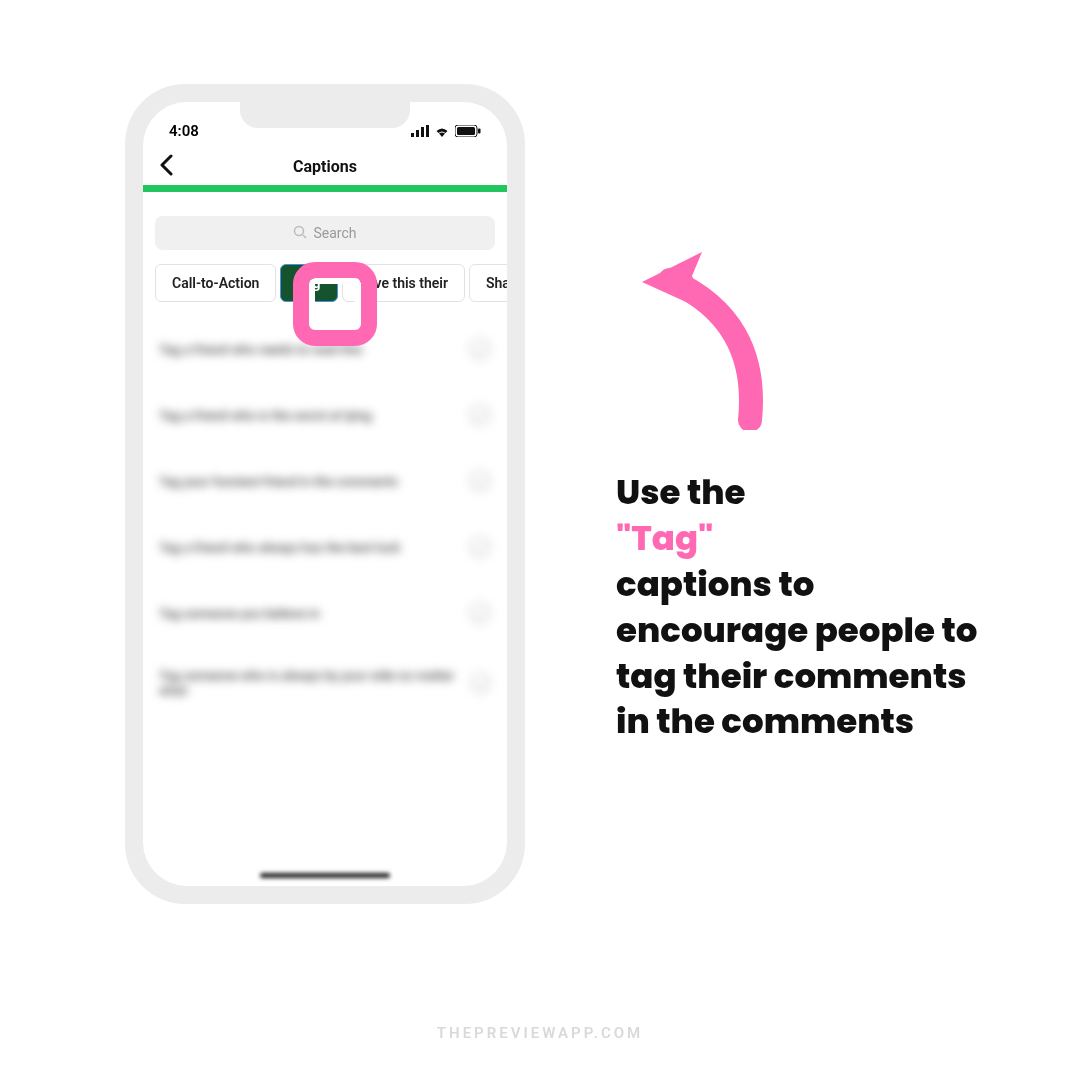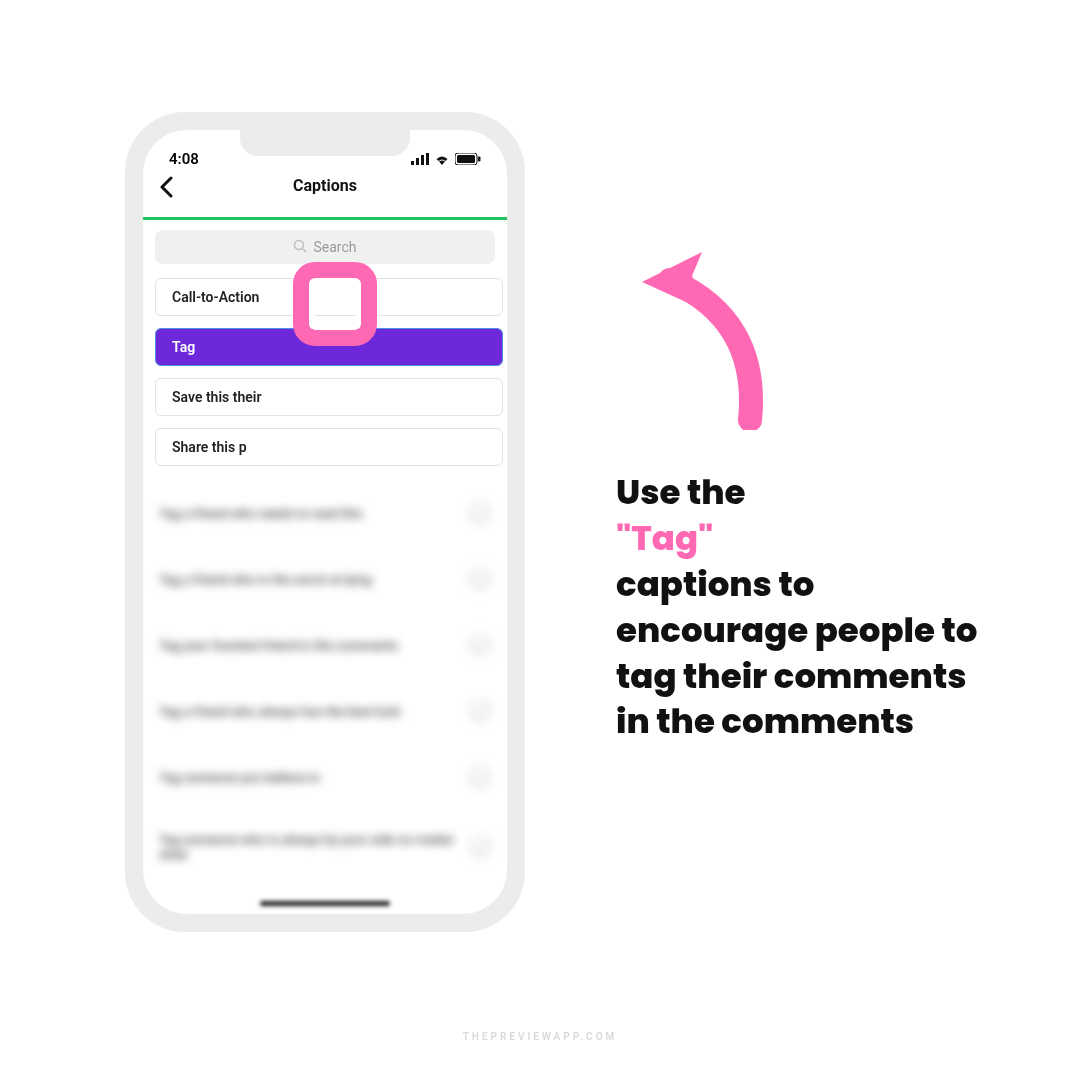--- a/index.html
+++ b/index.html
@@ -9,21 +9,21 @@
     background: #ffffff;
     font-family: -apple-system, BlinkMacSystemFont, "Segoe UI", Roboto, Helvetica, Arial, sans-serif;
     position: relative;
     overflow: hidden;
   }
 
   
   .phone {
     position: absolute;
     left: 125px;
-    top: 112px;
+    top: 84px;
     width: 400px;
     height: 820px;
     background: #ececec;
     border-radius: 60px;
     padding: 18px;
   }
   .screen {
     width: 100%;
     height: 100%;
     background: #ffffff;
@@ -51,69 +51,68 @@
     padding: 12px 26px 0 26px;
     height: 46px;
     font-weight: 600;
     font-size: 15px;
   }
   .status-icons { display: flex; gap: 5px; align-items: center; }
   .signal-icon, .wifi-icon, .battery-icon { display: inline-flex; }
 
   .nav {
     display: flex;
-    align-items: flex-start;
+    align-items: center;
     justify-content: center;
     position: relative;
     height: 44px;
-    border-bottom: 3px solid #22c55e;
+    border-bottom: 7px solid #22c55e;
   }
   .back {
     position: absolute;
     left: 16px;
     font-size: 24px;
     font-weight: 600;
     line-height: 1;
   }
   .nav-title { font-weight: 700; font-size: 16px; color:#111; }
 
   .search {
-    margin: 10px 12px 0 12px;
+    margin: 24px 12px 0 12px;
     height: 34px;
     background: #f0f0f0;
     border-radius: 8px;
     display: flex;
     align-items: center;
     justify-content: center;
     gap: 6px;
     color: #9a9a9a;
     font-size: 14px;
   }
   .search svg { opacity: .6; }
 
   .chips {
     display: flex;
-    gap: 12px;
+    gap: 4px;
     padding: 14px 4px 14px 12px;
     overflow: hidden;
     white-space: nowrap;
-    flex-direction: column;
   }
   .chip {
     flex: 0 0 auto;
     border: 1px solid #e2e2e2;
     border-radius: 6px;
     padding: 10px 16px;
     font-size: 14px;
     font-weight: 600;
     color: #222;
     background: #fff;
   }
   .chip.active {
-    background: #6d28d9;
+    background: #14532d;
     color: #ffffff;
     border-color: #4a90e2;
   }
 
   .highlight-ring {
     position: absolute;
     z-index: 40;
     pointer-events: none;
     border: 16px solid #ff69b4;
     border-radius: 22px;
@@ -178,21 +177,21 @@
     font-family: "Poppins", -apple-system, sans-serif;
   }
   .annotation .pink { color: #ff69b4; }
 
   .watermark {
     position: absolute;
     left: 50%;
     bottom: 38px;
     transform: translateX(-50%);
     letter-spacing: 3px;
-    font-size: 10px;
+    font-size: 15px;
     color: #d9d9d9;
     font-weight: 600;
   }
 </style>
 </head>
 <body>
 
 <div class="phone">
   <div class="screen">
     <div class="notch"></div>

